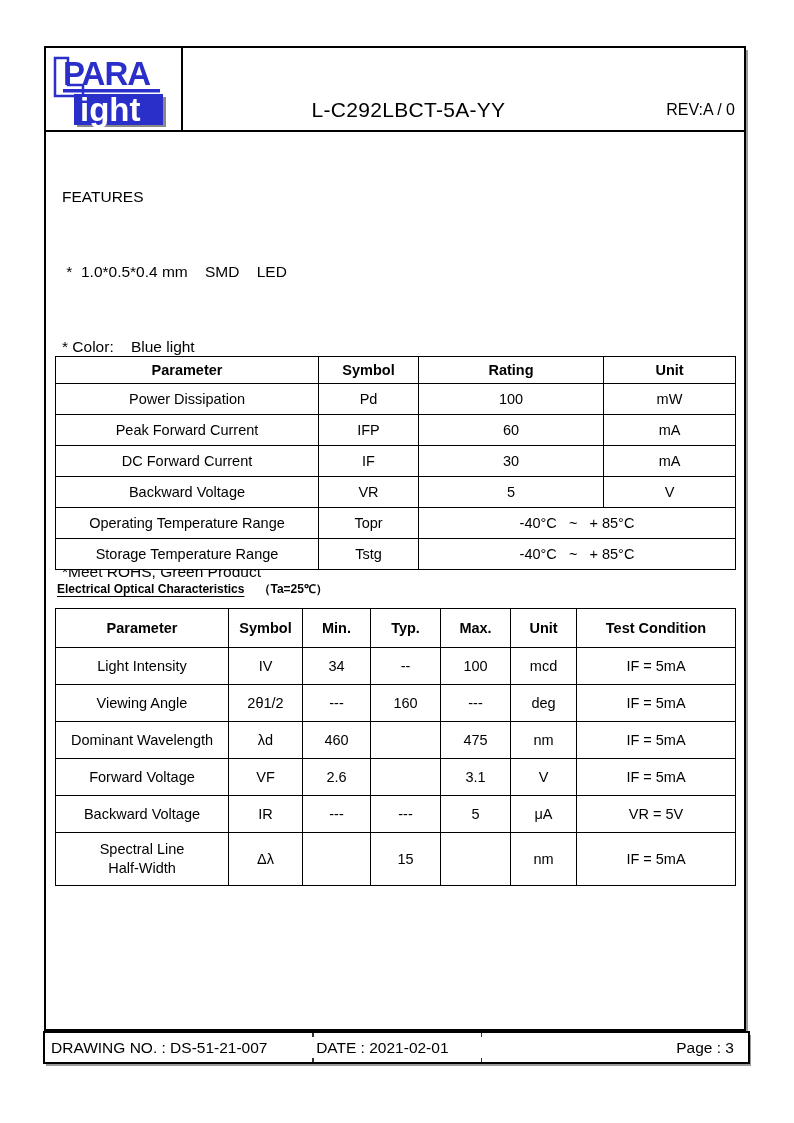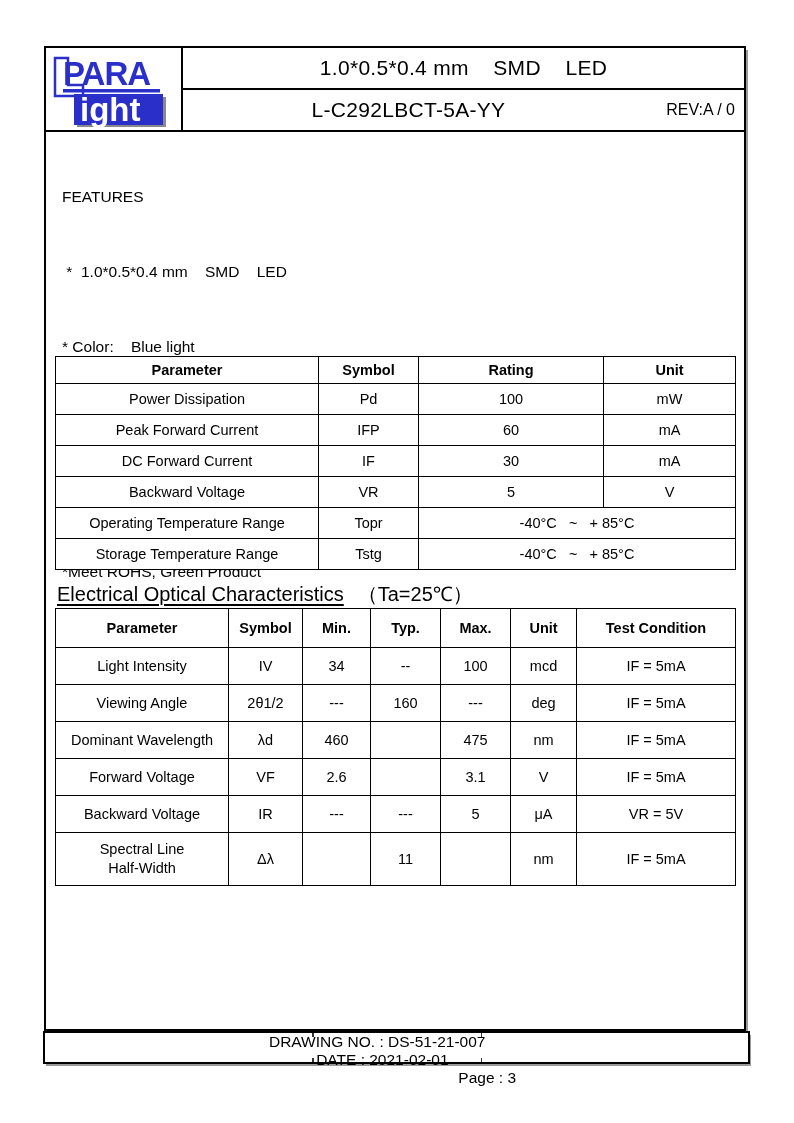--- a/index.html
+++ b/index.html
@@ -50,30 +50,29 @@
   .t1{left:9px;top:308px;width:680px;}
   .t1 th{height:26px;}
   .t1 td{height:30px;}
   .t2{left:9px;top:560px;width:680px;}
   .t2 th{height:38px;}
   .t2 td{height:36px;}
   .t2 tr.tall td{height:52px;}
   .t2 td.param{white-space:pre-line;line-height:19px;}
   .span-cell{white-space:pre;margin-left:36px;}
   
-  .eoc-heading{position:absolute;left:11px;top:532px;font-size:20px;font-weight:normal;}
+  .eoc-heading{position:absolute;left:11px;top:532px;font-size:12px;font-weight:bold;}
   .eoc-title{text-decoration:underline;text-underline-offset:3px;}
   .eoc-cond{margin-left:14px;}
   
   .footer{
     position:absolute;left:43px;top:1031px;width:707px;height:33px;
     border:2px solid #000;box-sizing:border-box;background:#fff;
     display:flex;align-items:center;font-size:15.5px;
     box-shadow:2px 3px 0 -1px #9a9a9a;
-    flex-direction:column;
   }
   .footer-cell{height:100%;display:flex;align-items:center;box-sizing:border-box;}
   .fc-drawing{width:38%;padding-left:6px;}
   .fc-date{width:24%;padding-left:4px;}
   .fc-page{width:38%;justify-content:flex-end;padding-right:14px;}
   .tick{position:absolute;width:1.5px;height:4px;background:#333;}
   .tick.t1p{left:38%;top:0;}
   .tick.b1p{left:38%;bottom:0;}
   .tick.t2p{left:62%;top:0;}
   .tick.b2p{left:62%;bottom:0;}
@@ -86,21 +85,20 @@
   <div class="logo-cell">
     <svg width="133" height="80" viewBox="0 0 133 80">
       <path d="M8 10 h13 v27 h15 v11 h-28 z" fill="#ffffff" stroke-width="2.5" stroke="#2b2fc9"></path>
       <text x="16" y="37" font-size="33" font-weight="bold" letter-spacing="-1" font-family="Liberation Sans, sans-serif" fill="#2b2fc9">PARA</text>
       <rect x="16" y="41" width="97" height="3.5" fill="#2b2fc9"></rect>
       <rect x="30" y="49" width="89" height="30" fill="#8a8a8a"></rect>
       <rect x="27" y="46" width="89" height="31" fill="#2b2fc9"></rect>
       <text x="33" y="73" font-size="33" font-weight="bold" fill="#ffffff" font-family="Liberation Sans, sans-serif">ight</text>
     </svg>
   </div>
-  <div class="title-cell">1.0*0.5*0.4 mm    SMD    LED</div>
   <div class="subtitle-cell">
     <span class="part-number">L-C292LBCT-5A-YY</span>
     <span class="revision">REV:A / 0</span>
   </div>
   <div class="header-sep"></div>
 
   <div class="features">
     <div class="feat-line">FEATURES</div>
     <div class="feat-line"> *  1.0*0.5*0.4 mm    SMD    LED</div>
     <div class="feat-line">* Color:    Blue light</div>
@@ -230,21 +228,21 @@
       <td>---</td>
       <td>5</td>
       <td>μA</td>
       <td>VR = 5V</td>
     </tr>
     <tr class="tall">
       <td class="param">Spectral Line
 Half-Width</td>
       <td>Δλ</td>
       <td></td>
-      <td>11</td>
+      <td>15</td>
       <td></td>
       <td>nm</td>
       <td>IF = 5mA</td>
     </tr>
     </tbody>
   </table>
 </div>
 
 <div class="footer">
   <div class="footer-cell fc-drawing">DRAWING NO. : DS-51-21-007</div>

